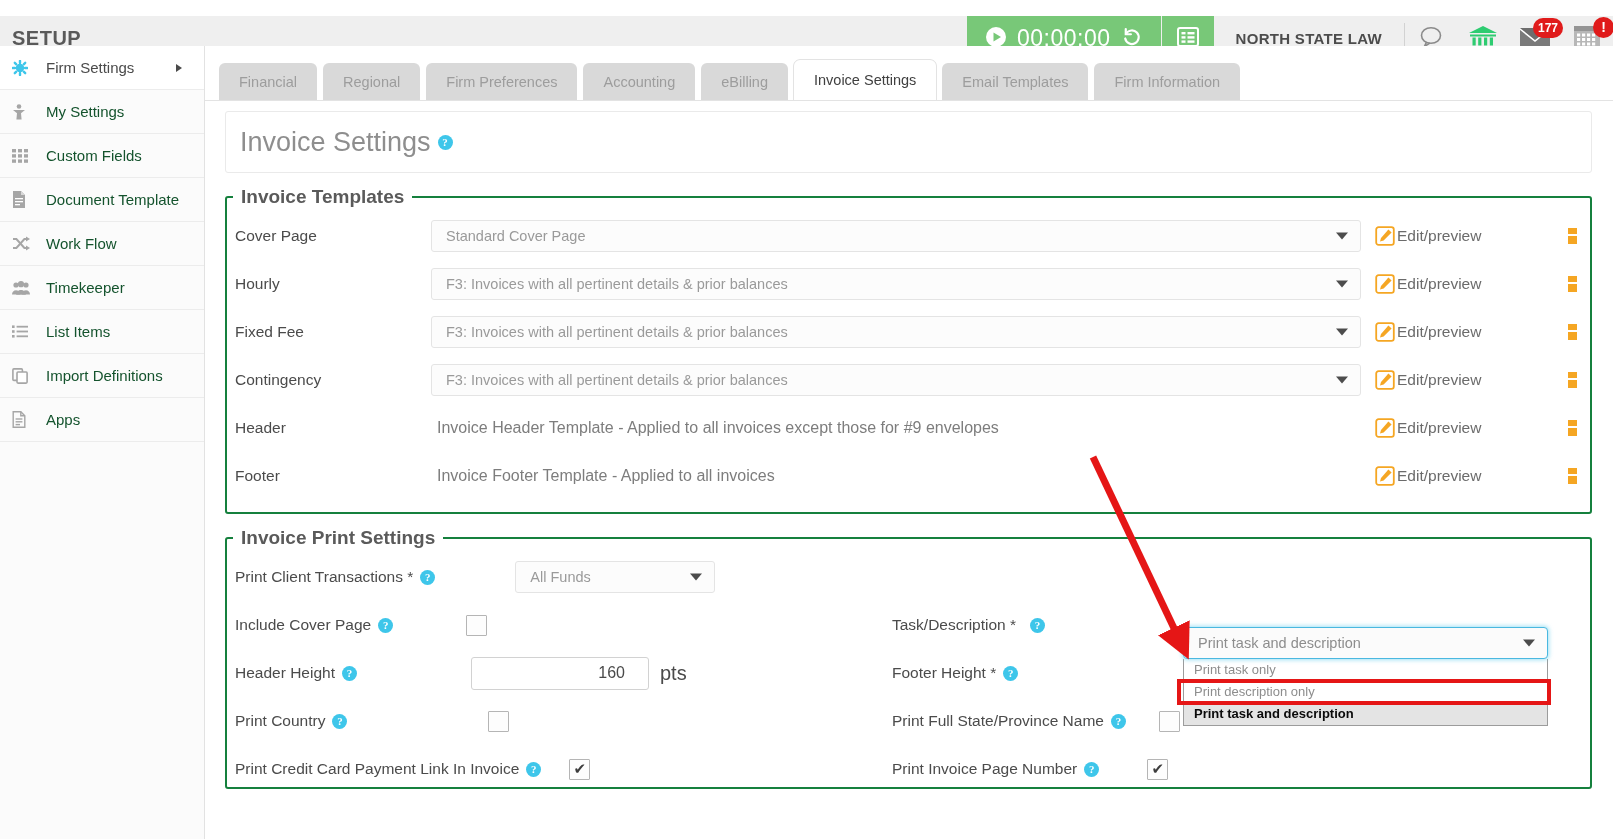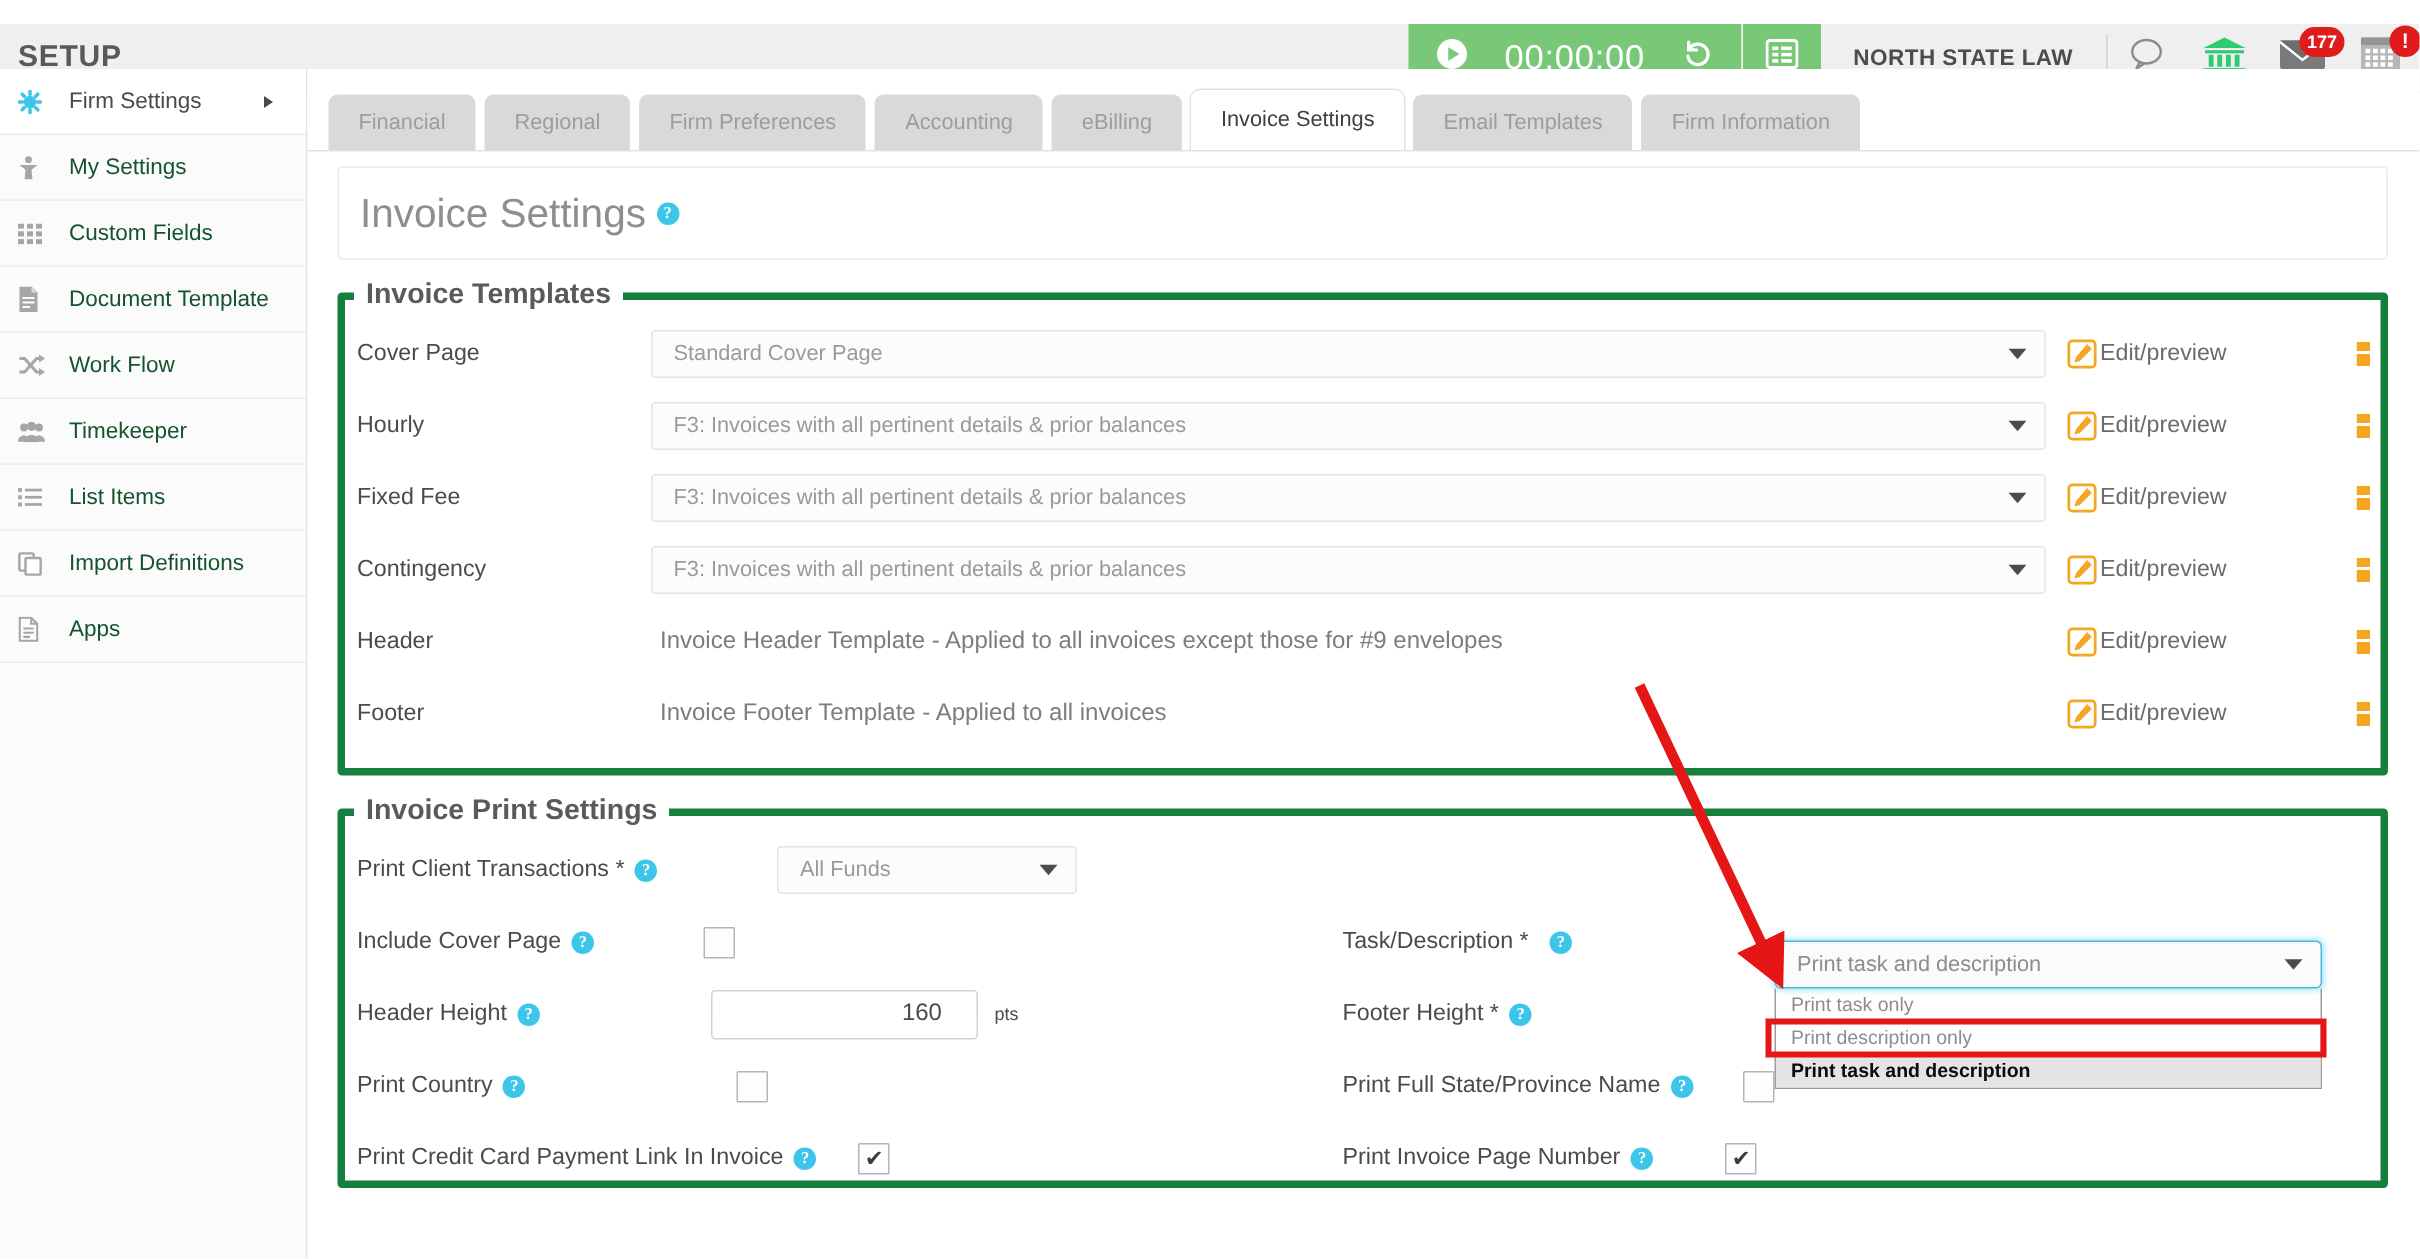--- a/index.html
+++ b/index.html
@@ -20,21 +20,21 @@
     display: flex; align-items: center;
   }
   .topbar-title {
     font-size: 20px; font-weight: bold; color: #595959;
     letter-spacing: 0.5px; margin-left: 12px;
   }
   .topbar-spacer { flex: 1; }
 
   .timer-block {
     height: 46px; background: #78c878;
-    display: flex; align-items: center; gap: 24px;
+    display: flex; align-items: center; gap: 10px;
     padding: 0 18px; color: #ffffff;
   }
   .timer-text { font-size: 23px; font-weight: 400; letter-spacing: 0.5px; color:#fff; }
   .timer-divider { width: 1px; height: 46px; background: #efefef; }
   .timer-grid-block {
     height: 46px; background: #78c878; width: 52px;
     display: flex; align-items: center; justify-content: center;
   }
   .firm-name {
     font-size: 15px; font-weight: bold; color: #4c4c4c;
@@ -114,21 +114,21 @@
   .page-title { font-size: 27px; color: #8e8e8e; font-weight: 400; }
 
   .help-ico {
     display: inline-block; width: 15px; height: 15px; border-radius: 50%;
     background: #3ec6ea; color: #fff; font-size: 11px; font-weight: bold;
     text-align: center; line-height: 15px; vertical-align: middle;
     margin-left: 7px; font-family: "Liberation Serif", serif;
   }
 
   fieldset.box {
-    border: 5px solid #15803d; border-radius: 3px;
+    border: 2px solid #15803d; border-radius: 3px;
     margin: 13px 0 0 0; padding: 4px 0 12px 0;
     width: 1367px;
   }
   fieldset.box > legend {
     font-size: 19px; color: #5a5a5a; font-weight: bold;
     padding: 0 8px; margin-left: 6px;
   }
 
   .row {
     display: flex; align-items: center; height: 48px;
@@ -164,21 +164,21 @@
     width: 21px; height: 21px; border: 1px solid #b5b5b5; background: #fdfdfd;
     display: inline-flex; align-items: center; justify-content: center;
     font-size: 15px; color: #3d3d3d; border-radius: 1px;
   }
 
   .txtbox {
     width: 178px; height: 33px; border: 1px solid #d2d2d2; border-radius: 3px;
     background: #fff; display: flex; align-items: center; justify-content: flex-end;
     padding-right: 23px; font-size: 16px; color: #4a4a4a;
   }
-  .units { font-size: 12px; color: #4a4a4a; margin-left: 11px; }
+  .units { font-size: 20px; color: #4a4a4a; margin-left: 11px; }
 
   
   .pcol-left { position: absolute; left: 8px; }
   .pcol-right { position: absolute; left: 665px; }
   .prow { height: 48px; position: relative; }
 
   
   .opensel {
     position: absolute; left: 1183px; top: 627px; width: 365px; z-index: 40;
   }

